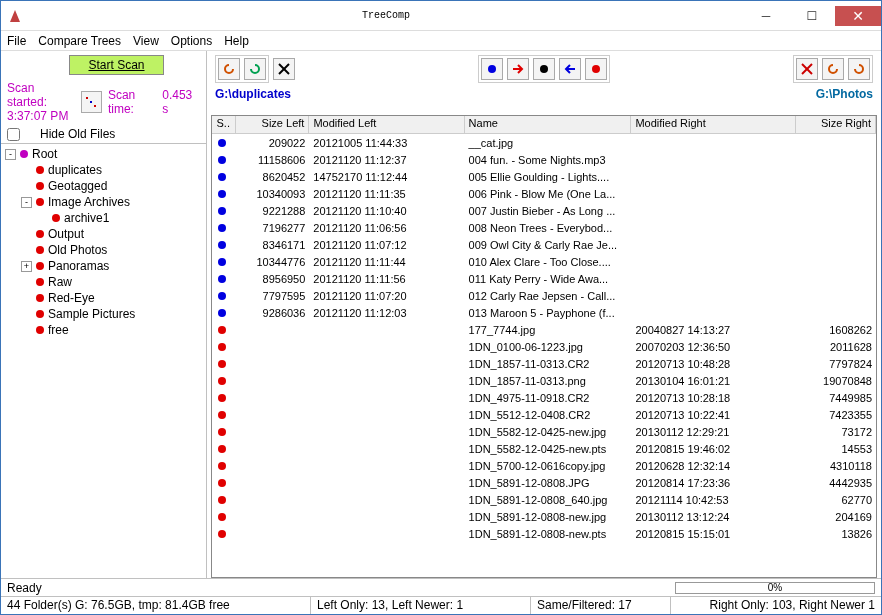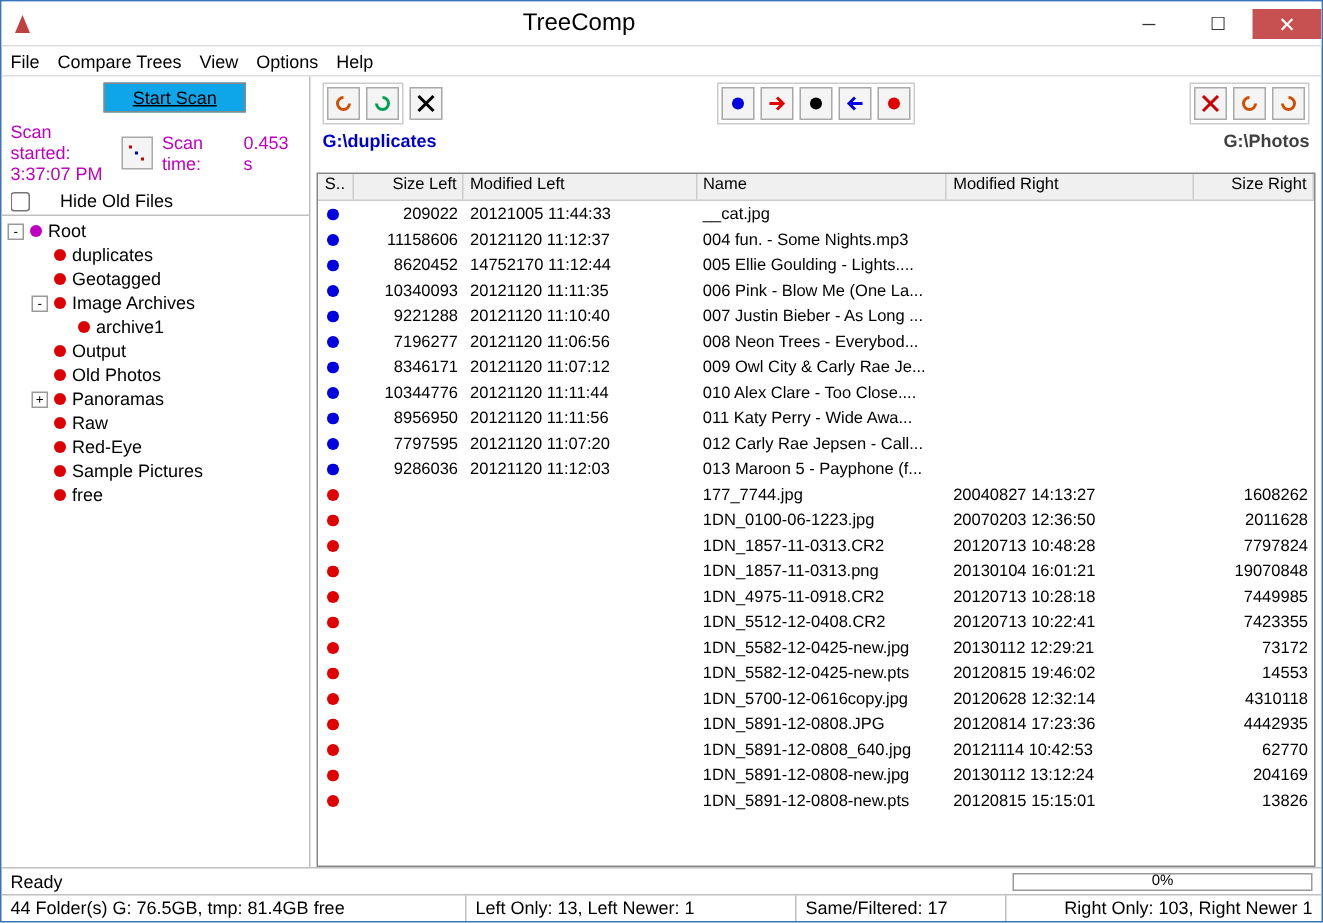--- a/index.html
+++ b/index.html
@@ -1,49 +1,49 @@
 <!DOCTYPE html>
 <html><head>
 <meta charset="utf-8">
 <style>
 * { box-sizing: border-box; margin: 0; padding: 0; font-family: "Segoe UI", Tahoma, sans-serif; font-size: 12px; }
 body { background: #fff; width: 882px; height: 615px; display: flex; flex-direction: column; border: 1px solid #3a74b8; }
 .titlebar { height: 30px; background: #fff; display: flex; align-items: center; border-bottom: 1px solid #ddd; }
 .tb-icon { width: 16px; height: 16px; margin: 0 6px; }
-.tb-title { flex: 1; text-align: center; font-size: 16px; color: #000; }
+.tb-title { flex: 1; text-align: center; font-size: 10px; color: #000; font-family: Liberation Mono, monospace; }
 .wbtn { width: 46px; height: 20px; display: flex; align-items: center; justify-content: center; font-family: Arial; }
 .wbtn.min, .wbtn.max { background: #fff; color: #333; }
 .wbtn.close { background: #c75050; color: #fff; font-size: 14px; }
 .menubar { height: 20px; display: flex; align-items: center; padding: 0 6px; gap: 12px; border-bottom: 1px solid #ddd; }
 .menubar span { cursor: default; }
 .mid { flex: 1; display: flex; overflow: hidden; }
 .left { width: 206px; display: flex; flex-direction: column; border-right: 1px solid #c0c0c0; }
 .scanrow { display: flex; align-items: center; justify-content: center; padding: 4px; gap: 8px; }
-.scanbtn { border: 1px solid #888; background: #0ea5e9; padding: 2px 18px; text-decoration: underline; margin-left: 26px; }
+.scanbtn { border: 1px solid #888; background: #bef264; padding: 2px 18px; text-decoration: underline; margin-left: 26px; }
 .scaninfo { display: flex; align-items: center; padding: 2px 6px; gap: 6px; color: #c000c0; font-size: 11px; }
 .scaninfo .lab { color: #c000c0; }
 .scaninfo .val { color: #c000c0; }
 .ibtn { width: 22px; height: 22px; border: 1px solid #aaa; background: #f4f4f4; display:flex;align-items:center;justify-content:center;}
 .hide { display: flex; align-items: center; gap: 20px; padding: 2px 6px; }
 .tree { flex: 1; overflow: auto; border-top: 1px solid #c0c0c0; padding: 2px 0; background:#fff;}
 .tn { display: flex; align-items: center; height: 16px; white-space: nowrap; }
 .tog { width:11px; height:11px; border:1px solid #999; font-size:9px; line-height:9px; text-align:center; margin-right:4px; background:#fff;}
 .sp { display:inline-block; width:11px; margin-right:4px;}
 .bul { width:8px; height:8px; border-radius:50%; margin-right:4px; }
 .b-red { background:#e00000; }
 .b-blue { background:#0000e0; }
 .b-mag { background:#c000c0; }
 .right { flex:1; display:flex; flex-direction:column; overflow:hidden; }
 .tbbar { height: 64px; display:flex; flex-direction:column; }
 .tbrow { display:flex; align-items:center; padding:4px 8px; gap:4px; }
 .tbrow .grp { display:flex; gap:4px; border:1px solid #ccc; padding:2px; }
 .tbico { width:22px; height:22px; display:flex; align-items:center; justify-content:center; border:1px solid #aaa; background:#f4f4f4;}
 .pathrow { display:flex; justify-content:space-between; padding:0 8px 4px 8px; font-weight:bold; }
 .pl { color:#0000cc; }
-.pr { color:#404040; }
+.pr { color:#0369a1; }
 .list { flex:1; border:1px solid #888; margin:0 4px; overflow:hidden; display:flex; flex-direction:column; background:#fff;}
 .hdr { display:flex; background:#f0f0f0; border-bottom:1px solid #ccc; height:18px; }
 .hdr div { border-right:1px solid #ccc; padding:1px 4px; font-size:11px; overflow:hidden; }
 .rows { flex:1; overflow:auto; }
 .row { display:flex; height:17px; align-items:center; }
 .row div { padding:0 4px; font-size:11px; overflow:hidden; white-space:nowrap; }
 .c-s { width:24px; display:flex; justify-content:center; }
 .c-sl { width:76px; text-align:right; }
 .c-ml { width:160px; }
 .c-nm { width:172px; }

